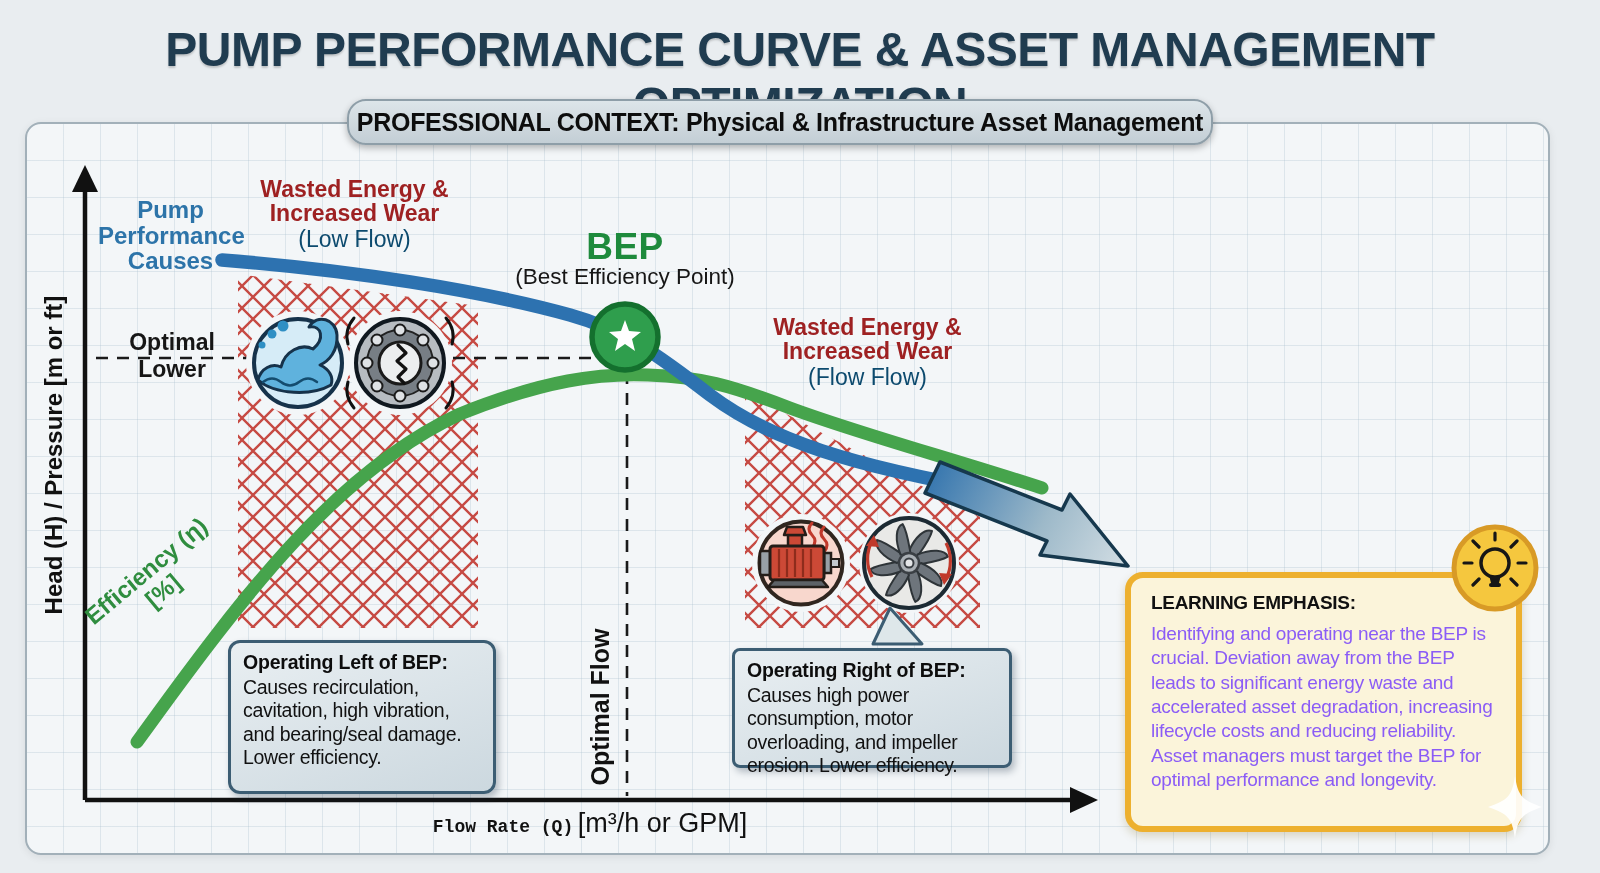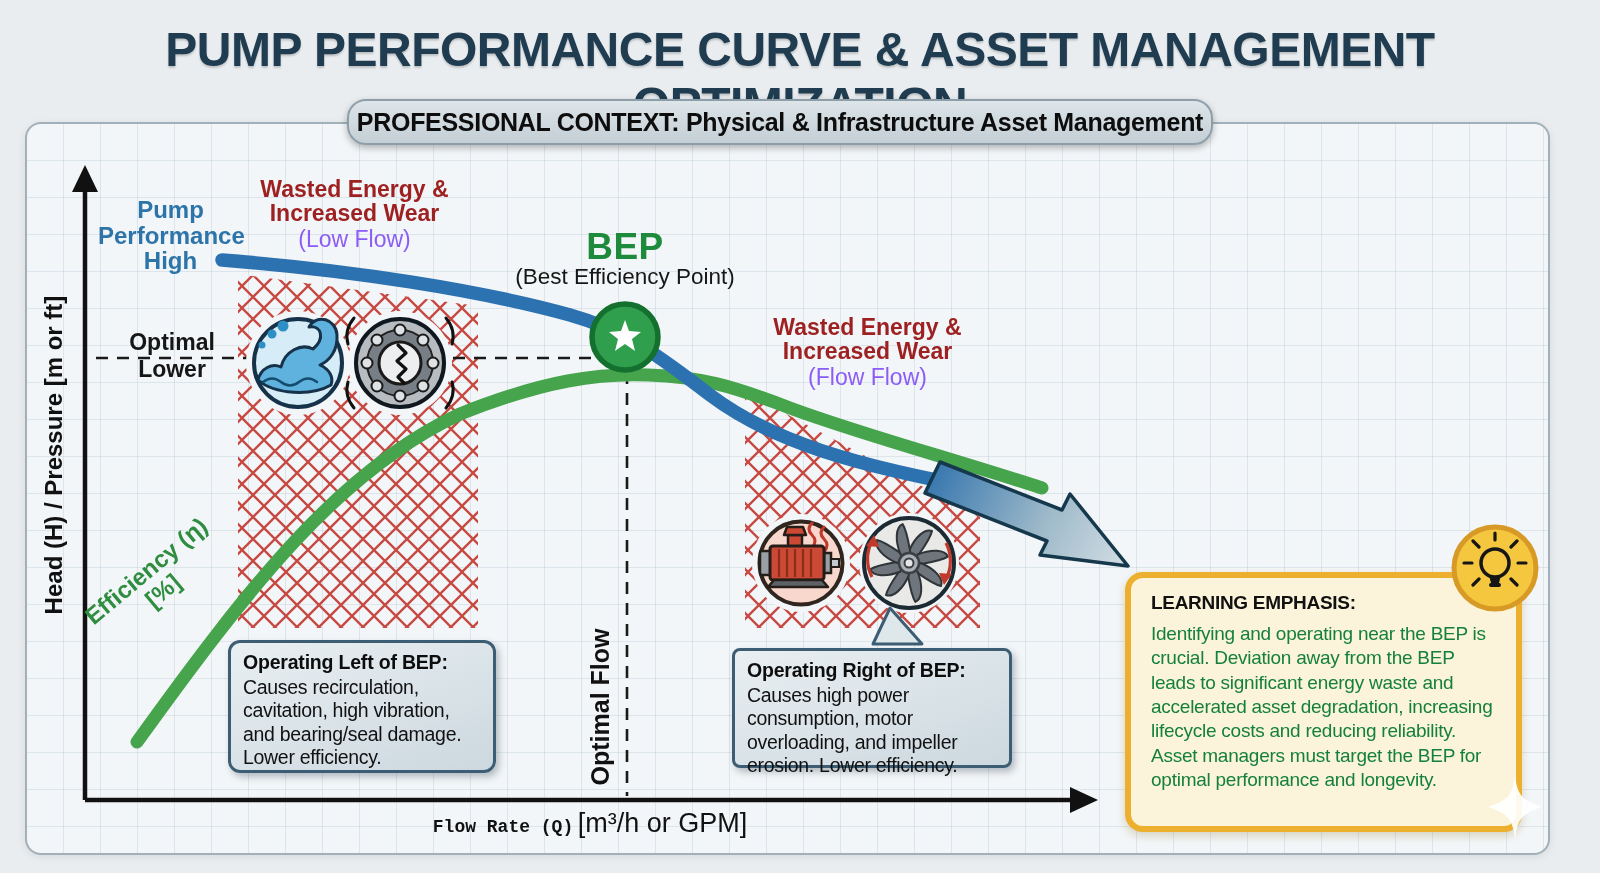--- a/index.html
+++ b/index.html
@@ -37,21 +37,21 @@
   }
   #diagram-svg{left:0;top:0;width:1600px;height:873px;z-index:2;}
   .label{z-index:4;}
   #pump-curve-label{left:98px;top:197px;width:145px;text-align:center;
     color:#2d74a9;font-weight:bold;font-size:24px;line-height:1.07;}
   #efficiency-label{left:75px;top:555px;width:160px;text-align:center;
     color:#2f8d3f;font-weight:bold;font-size:24px;line-height:1.1;
     transform:rotate(-40deg);}
   .zone-label{text-align:center;font-size:23px;line-height:1.06;}
   .zone-title{color:#9e2122;font-weight:bold;}
-  .zone-sub{color:#8b5cf6;font-weight:normal;font-size:23px;margin-top:1px;}
+  .zone-sub{color:#0c4a6e;font-weight:normal;font-size:23px;margin-top:1px;}
   #zone-low-label{left:252px;top:177px;width:205px;}
   #zone-high-label{left:760px;top:315px;width:215px;}
   #bep-abbr{left:550px;top:226px;width:150px;text-align:center;
     color:#1e8a3c;font-weight:bold;font-size:37px;letter-spacing:0.5px;}
   #bep-full{left:500px;top:264px;width:250px;text-align:center;
     color:#161616;font-size:22.5px;}
   #optimal-head-label{left:116px;top:329px;width:112px;text-align:center;
     color:#161616;font-size:23px;font-weight:600;line-height:1.18;}
   #optimal-flow-label{left:521px;top:692px;width:160px;height:30px;text-align:center;
     color:#111;font-size:25px;font-weight:bold;transform:rotate(-90deg);}
@@ -61,30 +61,30 @@
   #x-axis-label .xb{font-size:18px;font-weight:bold;font-family:Liberation Mono, monospace;}
   #x-axis-label .xu{font-size:27px;font-weight:normal;}
   .callout{
     background:linear-gradient(160deg,#e9eff2,#ccd8df);
     border:3px solid #3c5d73;border-radius:12px;
     box-shadow:3px 4px 7px rgba(30,50,70,.3);
     padding:8px 12px;z-index:4;
   }
   .callout h4{margin:0 0 2px 0;font-size:19.5px;letter-spacing:-0.2px;color:#0d0d0d;}
   .callout p{margin:0;font-size:19.5px;letter-spacing:-0.3px;line-height:1.2;color:#111;}
-  #callout-left{left:228px;top:640px;width:268px;height:133px;}
+  #callout-left{left:228px;top:640px;width:268px;height:154px;}
   #callout-right{left:732px;top:648px;width:280px;height:120px;border-radius:8px;}
   #learning-box{
     left:1125px;top:572px;width:397px;height:260px;
     background:#fbf4da;border:6px solid #edb02e;border-radius:18px;
     box-shadow:0 4px 10px rgba(120,90,0,.22);
     padding:12px 16px 10px 20px;z-index:4;
   }
   #learning-box h3{margin:2px 0 8px 0;font-size:19px;color:#111;letter-spacing:-0.3px;}
-  #learning-box p{margin:0;font-size:19px;letter-spacing:-0.25px;line-height:1.28;color:#15803d;}
+  #learning-box p{margin:0;font-size:19px;letter-spacing:-0.25px;line-height:1.28;color:#8b5cf6;}
   #bulb-svg{left:1448px;top:521px;width:94px;height:94px;z-index:5;}
   #sparkle-svg{left:1480px;top:772px;width:70px;height:70px;z-index:6;}
 </style>
 </head>
 <body>
 
 <div id="stage">
 
   <div id="page-title" class="abs">PUMP PERFORMANCE CURVE &amp; ASSET MANAGEMENT OPTIMIZATION</div>
 
@@ -188,21 +188,21 @@
     <g>
       <path d="M85,800 H1072" stroke="#111" stroke-width="4.5"></path>
       <polygon points="1070,787 1098,800 1070,813" fill="#111"></polygon>
       <path d="M85,800 V190" stroke="#111" stroke-width="4.5"></path>
       <polygon points="72,192 85,165 98,192" fill="#111"></polygon>
     </g>
   </svg>
 
   <div id="pump-curve-label" class="abs label pre">Pump
 Performance
-High</div>
+Causes</div>
 
   <div id="zone-low-label" class="abs label zone-label">
     <div class="zone-title pre">Wasted Energy &amp;
 Increased Wear</div>
     <div class="zone-sub">(Low Flow)</div>
   </div>
 
   <div id="zone-high-label" class="abs label zone-label">
     <div class="zone-title pre">Wasted Energy &amp;
 Increased Wear</div>

